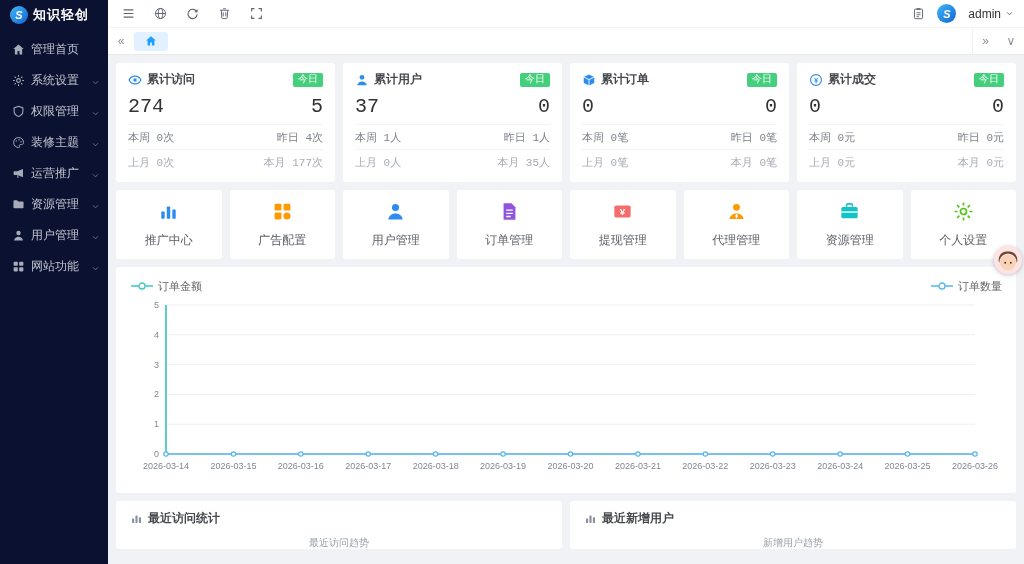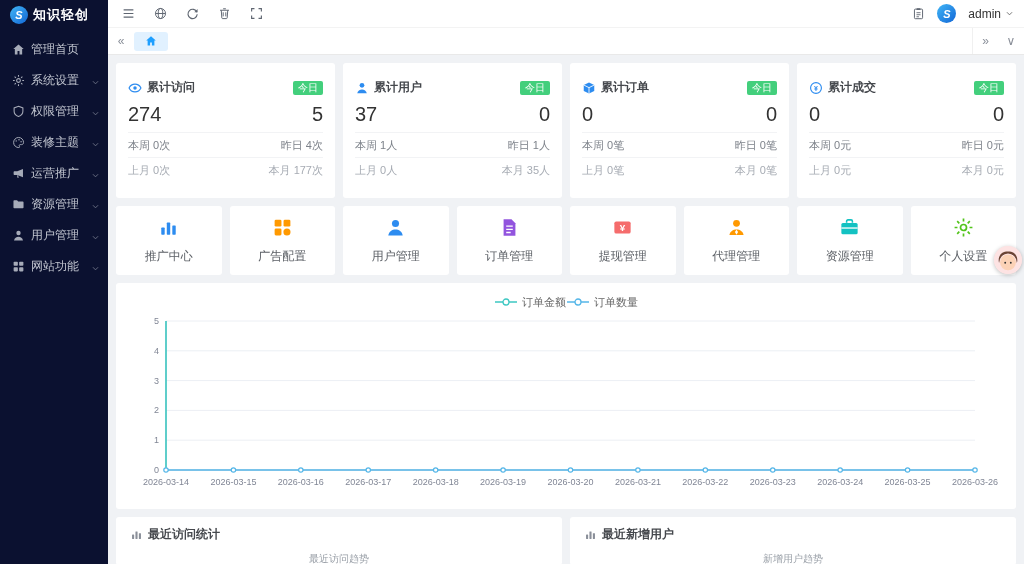--- a/index.html
+++ b/index.html
@@ -40,41 +40,41 @@
   .tab-nav.brd { border-left:1px solid #f0f0f0; margin-left:auto; }
   .tab-home { width:34px; height:19px; background:#e1f1ff; border-radius:3px; display:inline-flex;
               align-items:center; justify-content:center; cursor:pointer; }
   .tab-home .ic { width:12px; height:12px; color:#1e9fff; }
 
   
   .content { height:509px; padding:8px; overflow:hidden; }
   .card { background:#fff; border-radius:3px; }
 
   .stats { display:grid; grid-template-columns:repeat(4,1fr); gap:8px; margin-bottom:8px; }
-  .stat-card { background:#fff; border-radius:3px; padding:16px 12px; }
+  .stat-card { background:#fff; border-radius:3px; padding:8px 12px;font-family:Liberation Mono, monospace; }
   .stat-head { display:flex; align-items:center; gap:5px; }
   .stat-head .ic { width:14px; height:14px; color:#2d8cf0; }
   .stat-title { font-weight:bold; font-size:12px; color:#45484d; }
   .badge { margin-left:auto; background:#43cf7c; color:#fff; font-size:10px; padding:1px 5px;
            border-radius:2px; line-height:12px; }
   .stat-main { display:flex; justify-content:space-between; align-items:baseline; margin:7px 0 6px; }
   .stat-main .big { font-size:20px; color:#333; }
   .stat-row { display:flex; justify-content:space-between; font-size:11px; color:#7d828a;
               padding:5px 0 4px; border-top:1px solid #f2f3f5; }
   .stat-row.dim { color:#a6abb3; }
 
   .shortcuts { display:grid; grid-template-columns:repeat(8,1fr); gap:8px; margin-bottom:8px; }
   .sc-card { background:#fff; border-radius:3px; text-align:center; padding:11px 0 10px; cursor:pointer; }
   .sc-card .ic { width:21px; height:21px; }
   .sc-label { display:block; margin-top:7px; font-size:12px; color:#5c6066; }
 
   .chart-card { padding:9px 14px 8px; margin-bottom:8px; }
   .card-title { display:flex; align-items:center; gap:5px; font-weight:bold; font-size:12px; color:#45484d; }
   .card-title .ic { width:13px; height:13px; color:#8a8f99; }
-  .legend { display:flex; justify-content:center; align-items:center; height:16px; margin:2px 0 2px; }
+  .legend { display:flex; justify-content:space-between; align-items:center; height:16px; margin:2px 0 2px; }
   .legend-item { display:flex; align-items:center; gap:4px; font-size:11px; color:#666; cursor:pointer; }
   .tick { font-size:9px; fill:#808695; font-family:"Liberation Sans",sans-serif; }
 
   .bottom { display:grid; grid-template-columns:1fr 1fr; gap:8px; }
   .bottom .card { padding:9px 14px; height:48px; overflow:hidden; }
   .bcard-sub { text-align:center; color:#9aa0a8; font-size:10px; margin-top:9px; }
 
   .float-avatar { position:absolute; right:2px; top:246px; width:28px; height:28px; border-radius:50%;
                   overflow:hidden; box-shadow:0 1px 4px rgba(0,0,0,.25); cursor:pointer; background:#fde3e3; }
   .float-avatar svg { width:28px; height:28px; display:block; }

